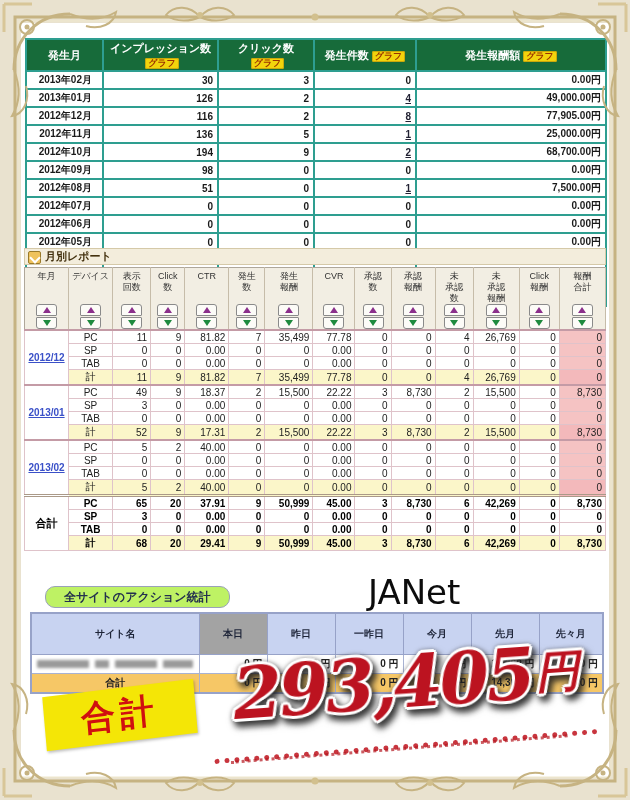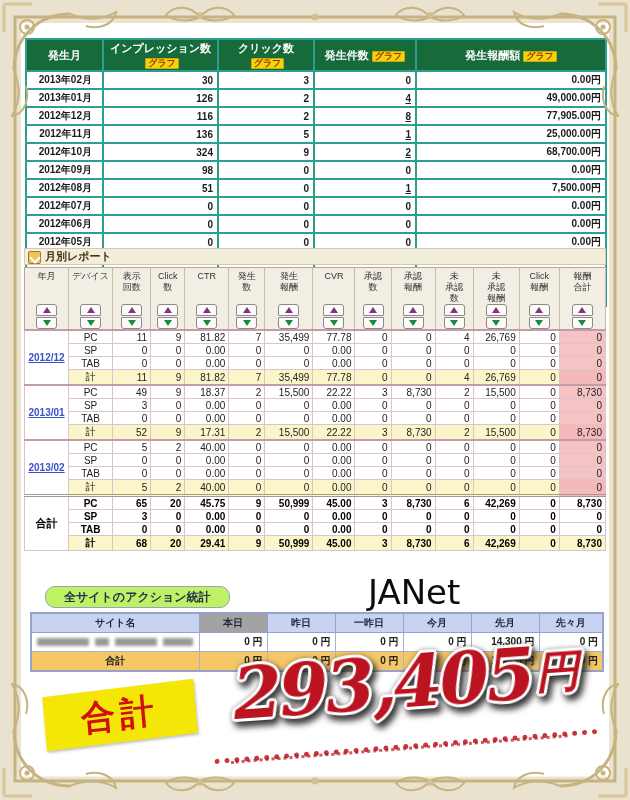--- a/index.html
+++ b/index.html
@@ -44,21 +44,21 @@
   #report-table tbody.grp{border-top:2px solid #c49ba6;}
   #report-table tbody.grand{border-top:3px double #aa9988;}
   #report-table tbody.grand td{font-weight:bold;color:#000;}
   #report-table td.glabel{font-size:11px;font-weight:bold;text-align:center;vertical-align:middle;}
 
   
   .apill{position:absolute;left:45px;top:586px;height:20px;padding:0 18px;background:#bef264;border:1px solid #9aa2b8;
          border-radius:10px;font-size:12px;font-weight:bold;color:#23304e;display:flex;align-items:center;cursor:pointer;}
   .janet{position:absolute;left:368px;top:572px;font-size:34px;color:#0c0c0c;font-family:"DejaVu Sans",sans-serif;}
   .stbl{position:absolute;left:30px;top:612px;width:572px;border-collapse:collapse;table-layout:fixed;border:2px solid #97a2c8;}
-  .stbl th{background:#c8d3f1;font-size:10px;font-weight:bold;color:#1d2438;border:1px solid #97a2c8;height:14px;padding:2px 0;}
+  .stbl th{background:#c8d3f1;font-size:10px;font-weight:bold;color:#1d2438;border:1px solid #97a2c8;height:14px;padding:13px 0;}
   .stbl th.today{background:#a3a3a3;}
   .stbl td{border:1px solid #a8b2d2;font-size:10px;font-weight:bold;color:#222;text-align:right;padding:2px 4px;height:13px;background:#fff;}
   .stbl tr.tot td{background:#f6c766;height:11px;}
   .stbl tr.tot td.lab{text-align:center;}
   .blurname{display:flex;gap:6px;justify-content:center;align-items:center;filter:blur(1.6px);}
   .blurname i{display:block;height:8px;background:#9a9a9a;border-radius:1px;}
   .b1{width:52px}.b2{width:14px}.b3{width:42px}.b4{width:30px}
 
   
   .stamp{position:absolute;left:44px;top:688px;width:152px;height:54px;background:#f4e606;
@@ -126,21 +126,21 @@
         </tr>
         <tr>
           <td class="mcol">2012年11月</td>
           <td>136</td>
           <td>5</td>
           <td><a class="cvlink">1</a></td>
           <td>25,000.00円</td>
         </tr>
         <tr>
           <td class="mcol">2012年10月</td>
-          <td>324</td>
+          <td>194</td>
           <td>9</td>
           <td><a class="cvlink">2</a></td>
           <td>68,700.00円</td>
         </tr>
         <tr>
           <td class="mcol">2012年09月</td>
           <td>98</td>
           <td>0</td>
           <td>0</td>
           <td>0.00円</td>
@@ -605,21 +605,21 @@
           <td>0</td>
           <td class="pink">0</td>
         </tr>
       </tbody>
       <tbody class="grand">
         <tr>
           <td class="period glabel" rowspan="4">合計</td>
           <td class="dev">PC</td>
           <td>65</td>
           <td>20</td>
-          <td>45.75</td>
+          <td>37.91</td>
           <td>9</td>
           <td>50,999</td>
           <td>45.00</td>
           <td>3</td>
           <td>8,730</td>
           <td>6</td>
           <td>42,269</td>
           <td>0</td>
           <td>8,730</td>
         </tr>

